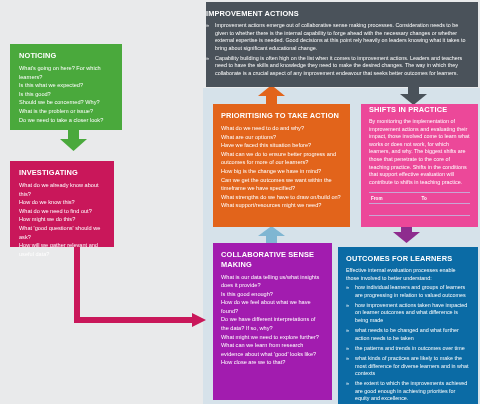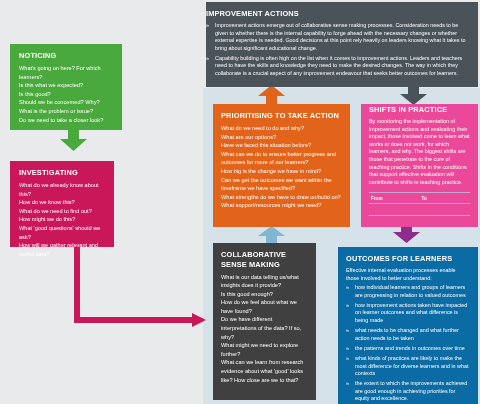--- a/index.html
+++ b/index.html
@@ -99,22 +99,22 @@
     padding: 7px 8px 24px 8px;
   }
   #box-shifts {
     left: 361px; top: 104px;
     width: 117px; height: 123px;
     background: #ec4899;
     padding: 1px 8px 6px 8px;
   }
   #box-collab {
     left: 213px; top: 243px;
-    width: 103px; height: 157px;
-    background: #404040;
+    width: 119px; height: 157px;
+    background: #a21caf;
     padding: 7px 8px 6px 8px;
   }
   #box-outcomes {
     left: 338px; top: 247px;
     width: 140px; height: 157px;
     background: #0b6ba5;
     padding: 7px 8px 6px 8px;
   }
 
   

